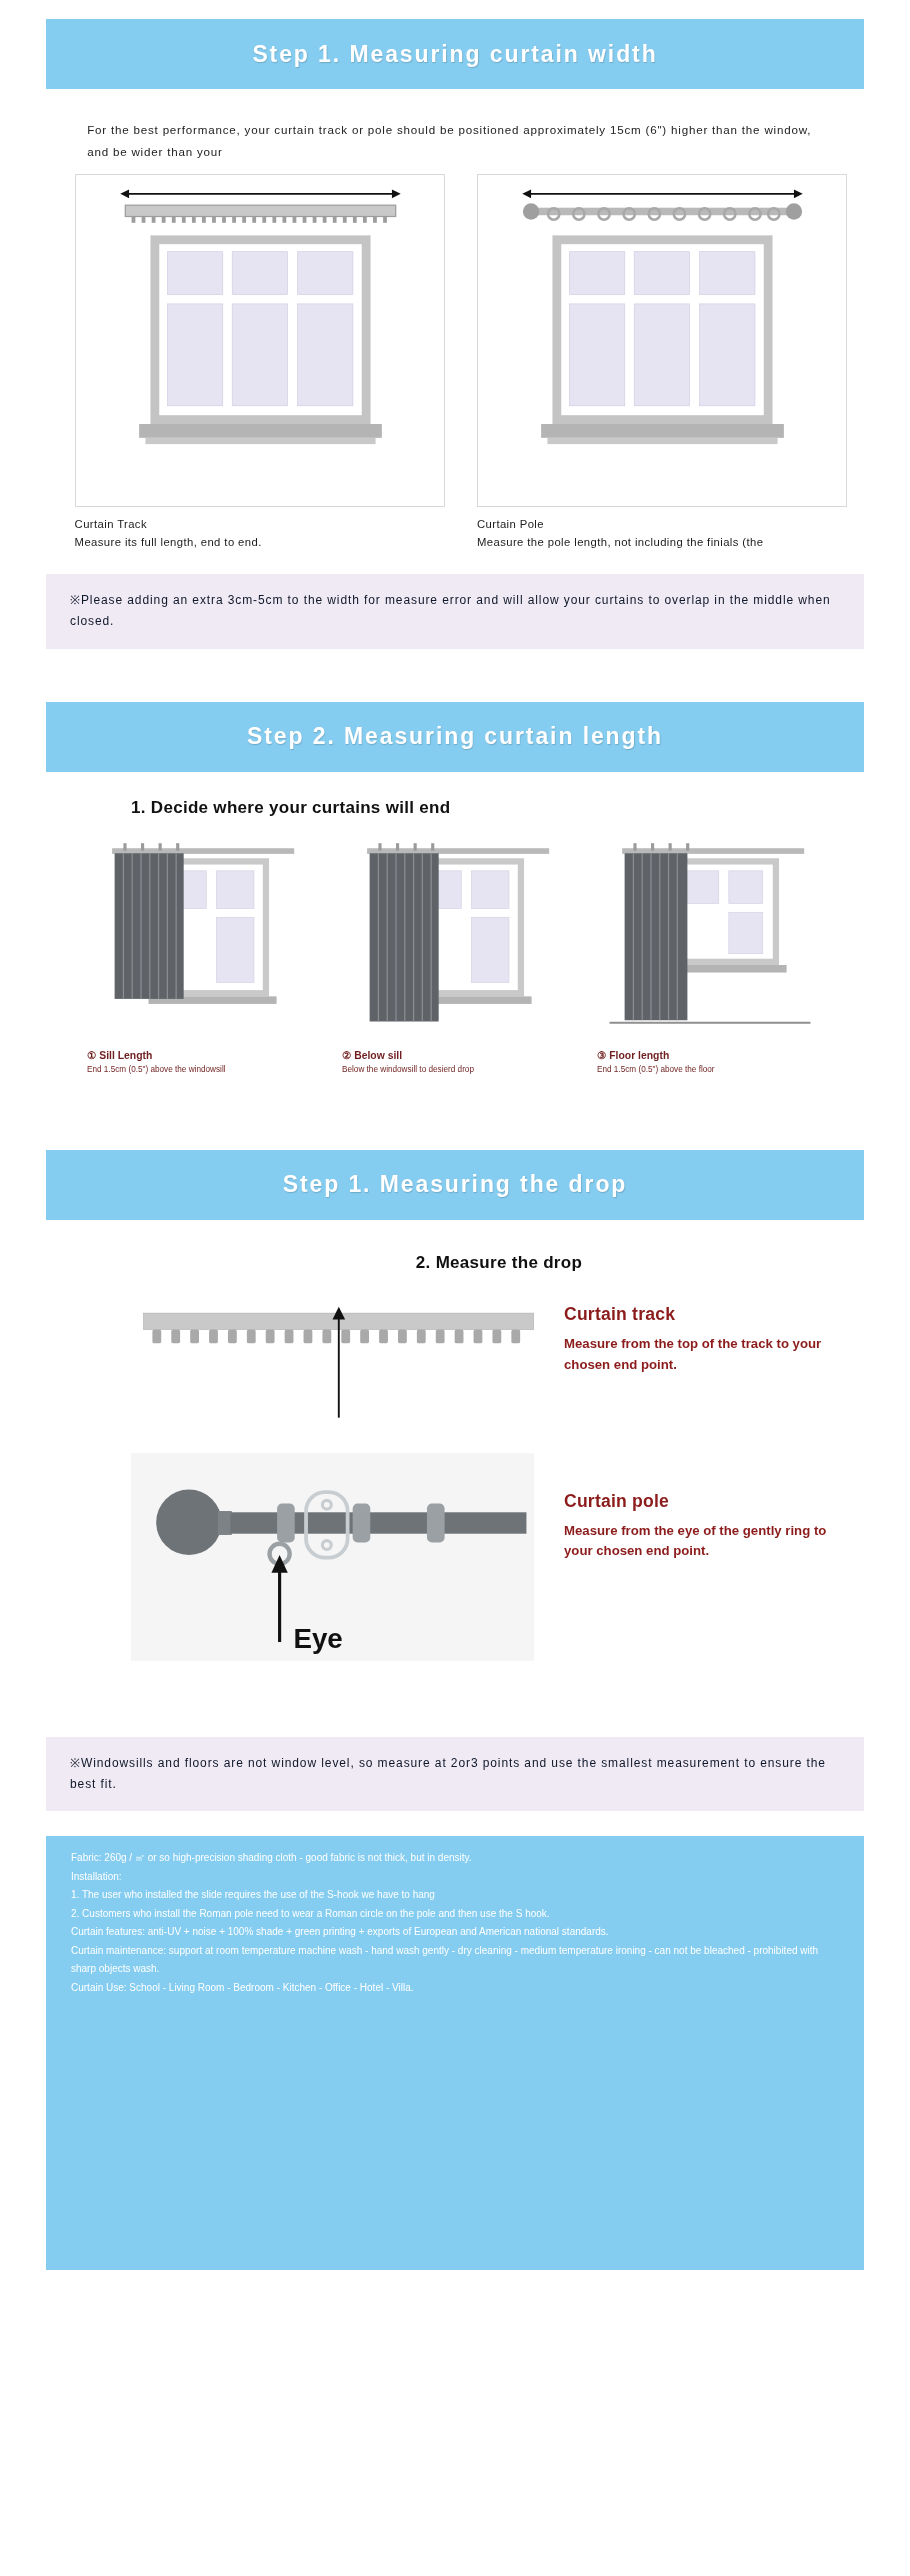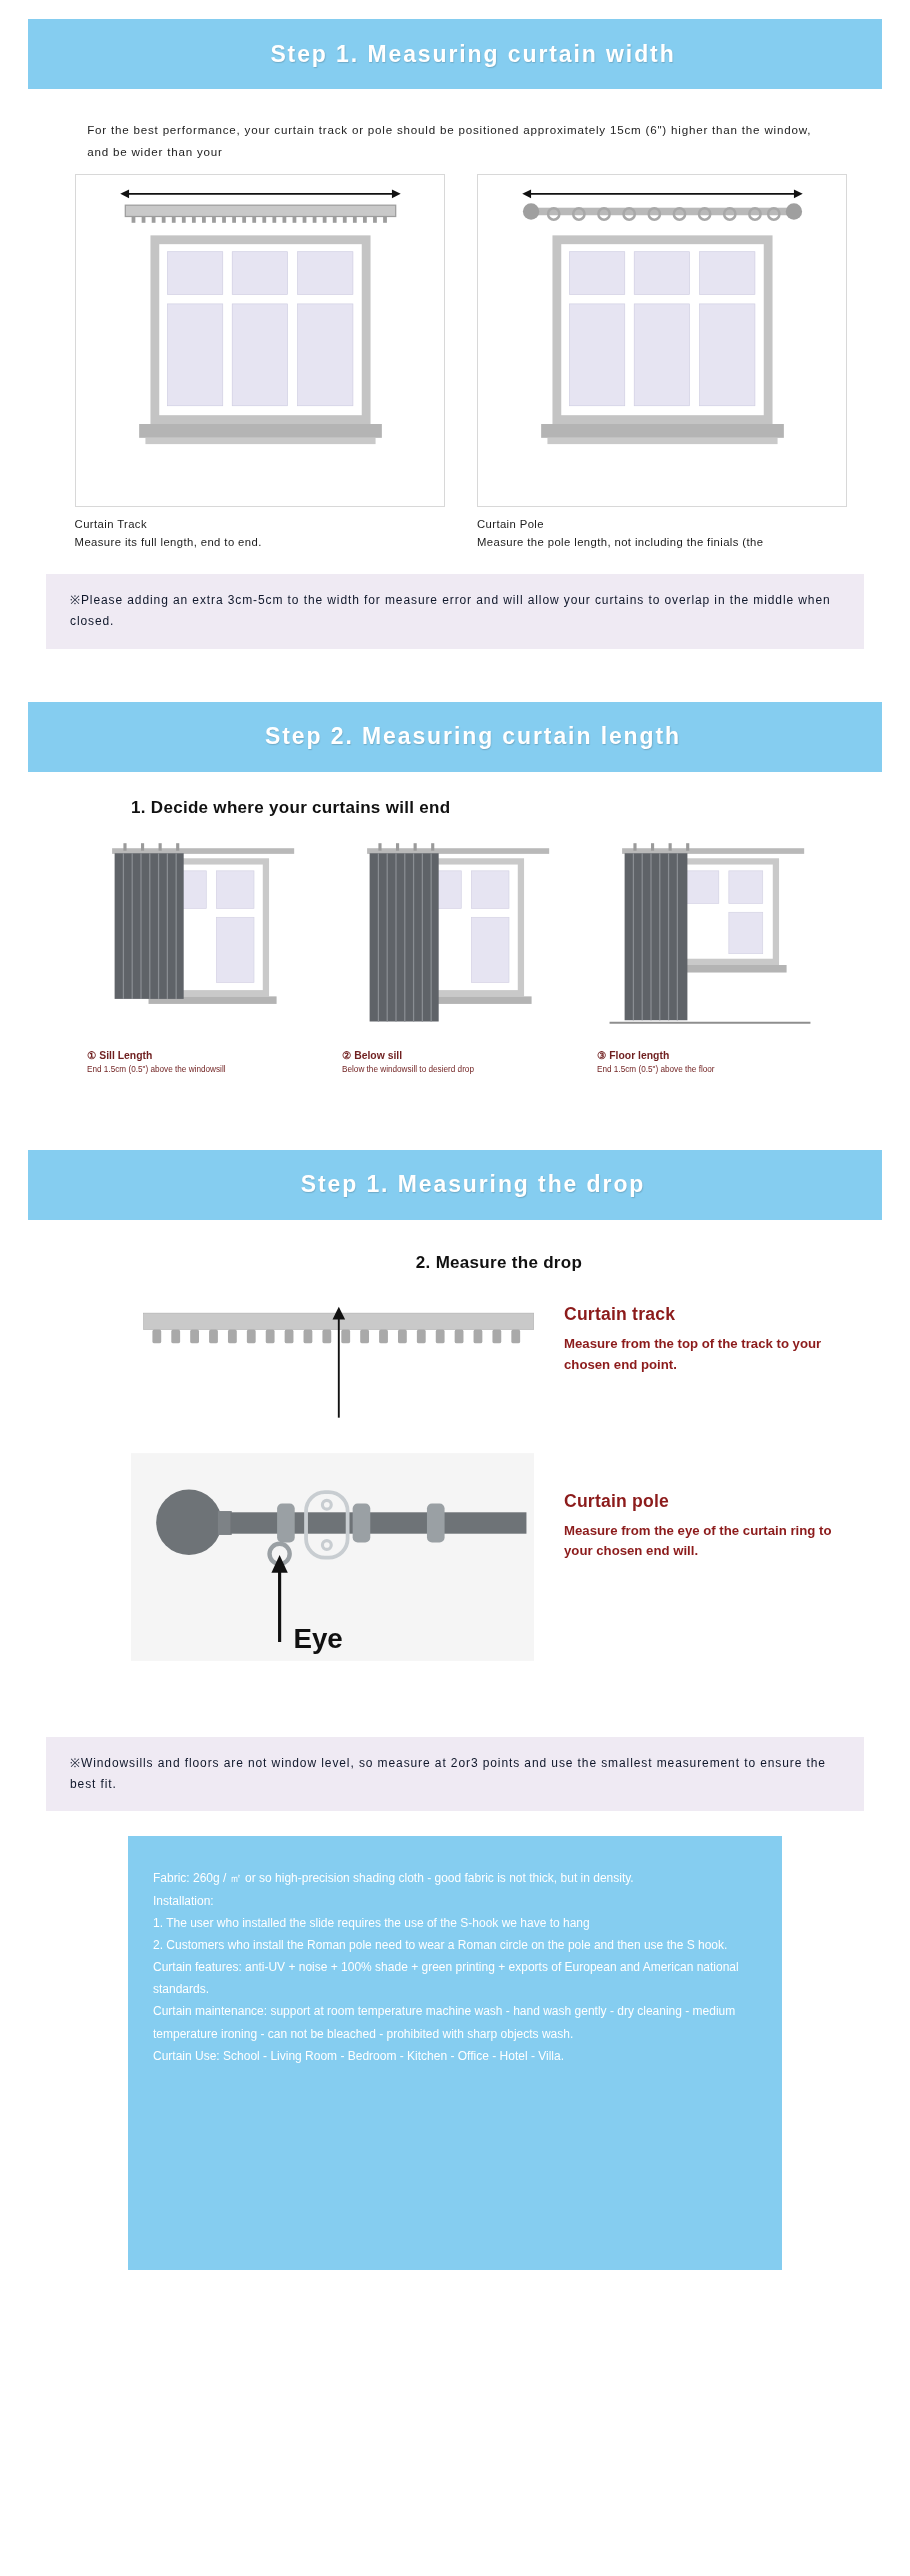--- a/index.html
+++ b/index.html
@@ -10,21 +10,20 @@
   }
   .page{width:910px;position:relative;}
 
   
   .banner{
     background:#85cdf0;
     height:70px;
     display:flex;align-items:center;justify-content:center;
     margin:0 auto;
     width:818px;
-    padding-left:36px;
   }
   .banner-text{
     color:#ffffff;
     font-size:23px;
     letter-spacing:1.9px;
     font-weight:bold;
     text-shadow:0.6px 0.6px 1.3px rgba(0,0,0,0.18);
   }
 
   
@@ -71,22 +70,22 @@
   .measure-block{
     display:flex;align-items:flex-start;width:786px;margin:25px auto 0 auto;padding-left:69px;box-sizing:border-box;
   }
   .measure-img{width:403px;}
   .measure-txt{padding-left:30px;padding-top:22.6px;}
   .m-title{font-size:17.6px;color:#8c1b1b;font-weight:bold;letter-spacing:0.2px;}
   .m-body{margin-top:8.8px;font-size:13.2px;color:#8c1b1b;font-weight:bold;line-height:1.55;max-width:270px;}
 
   
   .foot{
-    width:654px;margin:25px auto 0 auto;background:#85cdf0;color:#ffffff;
-    padding:31px 25px 25px 25px;box-sizing:border-box;font-size:12px;line-height:1.85;
+    width:818px;margin:25px auto 0 auto;background:#85cdf0;color:#ffffff;
+    padding:13px 25px 25px 25px;box-sizing:border-box;font-size:10px;line-height:1.85;
     min-height:434px;
   }
   .foot p{margin:0;}
 
   svg{display:block;}
 </style>
 </head>
 <body>
 
 <div class="page">
@@ -390,21 +389,21 @@
 
         <circle cx="236" cy="160" r="16" fill="none" stroke="#9aa0a4" stroke-width="7"></circle>
 
         <line x1="236" y1="300" x2="236" y2="176" stroke="#111" stroke-width="5"></line>
         <polygon points="236,162 223,190 249,190" fill="#111"></polygon>
         <text x="258" y="310" font-family="Liberation Sans, sans-serif" font-size="44" font-weight="bold" fill="#111">Eye</text>
       </svg>
     </div>
     <div class="measure-txt" style="padding-top:38px;">
       <div class="m-title">Curtain pole</div>
-      <div class="m-body">Measure from the eye of the curtain ring to your chosen end will.</div>
+      <div class="m-body">Measure from the eye of the gently ring to your chosen end point.</div>
     </div>
   </div>
 
   <div class="gap-xl"></div>
 
   <div class="note">※Windowsills and floors are not window level, so measure at 2or3 points and use the smallest measurement to ensure the best fit.</div>
 
   <div class="foot">
     <p>Fabric: 260g /  ㎡ or so high-precision shading cloth - good fabric is not thick, but in density.</p>
     <p>Installation:</p>

